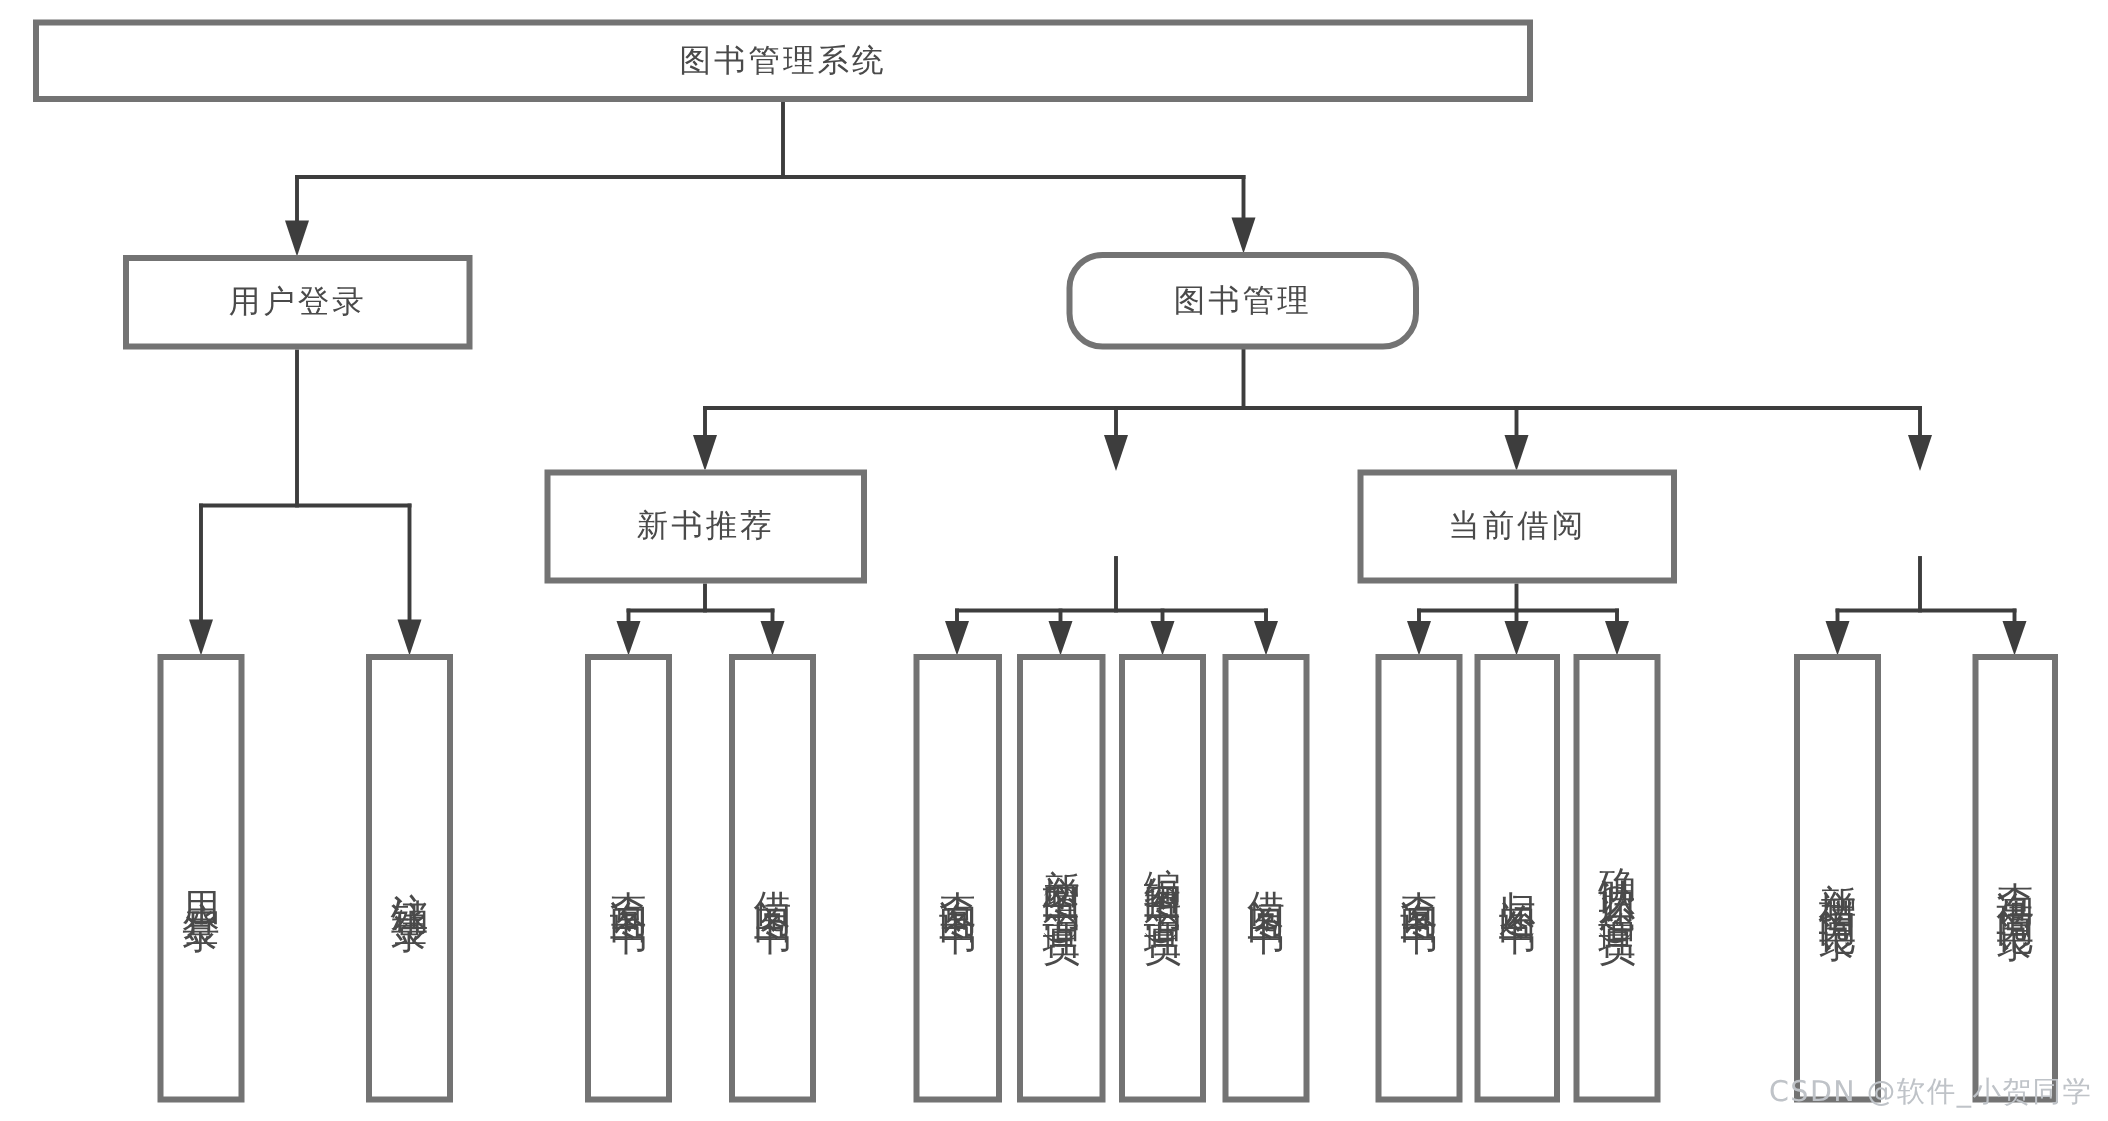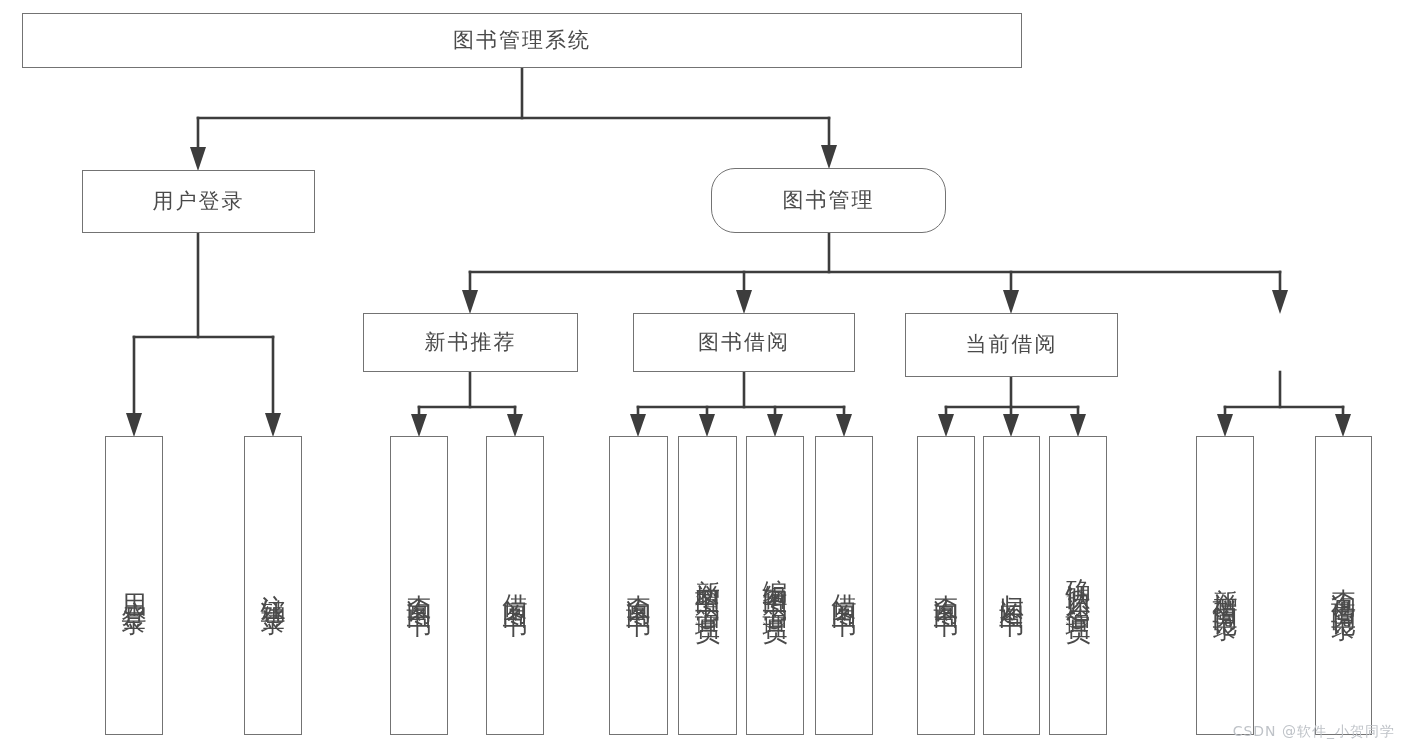--- a/index.html
+++ b/index.html
@@ -12,21 +12,21 @@
     font-family: "DejaVu Sans", "Liberation Sans", sans-serif;
   }
   #connectors {
     position: absolute;
     left: 0; top: 0;
     width: 1405px; height: 747px;
   }
   .node {
     position: absolute;
     box-sizing: border-box;
-    border: 1px solid #737373;
+    border: 4px solid #737373;
     background: #ffffff;
     color: #4a4a4a;
     display: flex;
     align-items: center;
     justify-content: center;
     text-align: center;
   }
   .h-node {
     font-size: 21px;
     letter-spacing: 2px;
@@ -36,21 +36,21 @@
   .v-node {
     writing-mode: vertical-rl;
     font-size: 25px;
     letter-spacing: 6px;
     line-height: 1;
   }
   .watermark {
     position: absolute;
     right: 10px;
     bottom: 6px;
-    font-size: 14px;
+    font-size: 19px;
     letter-spacing: 1px;
     color: #bfc3c8;
     white-space: nowrap;
   }
 </style>
 </head>
 <body>
 
 <div id="stage">
 
@@ -133,23 +133,22 @@
       <polygon points="1217,414 1233,414 1225,437"></polygon>
       <polygon points="1335,414 1351,414 1343,437"></polygon>
     </g>
   </svg>
 
   <div class="node h-node" style="left:22px; top:13px; width:1000px; height:55px;">图书管理系统</div>
 
   <div class="node h-node" style="left:82px; top:170px; width:233px; height:63px;">用户登录</div>
   <div class="node h-node" style="left:711px; top:168px; width:235px; height:65px;border-radius:24px;">图书管理</div>
 
-  <div class="node h-node" style="left:363px; top:313px; width:215px; height:59px;">新书推荐</div>
-  <div class="node h-node" style="left:633px; top:313px; width:222px; height:59px;">图书借阅</div>
-  <div class="node h-node" style="left:905px; top:313px; width:213px; height:64px;">当前借阅</div>
+  <div class="node h-node" style="left:363px; top:313px; width:215px; height:76px;">新书推荐</div>
+  <div class="node h-node" style="left:905px; top:313px; width:213px; height:76px;">当前借阅</div>
 
   <div class="node v-node" style="left:105px; top:436px; width:58px; height:299px;">用户登录</div>
   <div class="node v-node" style="left:244px; top:436px; width:58px; height:299px;">注销登录</div>
 
   <div class="node v-node" style="left:390px; top:436px; width:58px; height:299px;">查询图书</div>
   <div class="node v-node" style="left:486px; top:436px; width:58px; height:299px;">借阅图书</div>
 
   <div class="node v-node" style="left:609px; top:436px; width:59px; height:299px;">查询图书</div>
   <div class="node v-node" style="left:678px; top:436px; width:59px; height:299px;">新增图书（管理员）</div>
   <div class="node v-node" style="left:746px; top:436px; width:58px; height:299px;">编辑图书（管理员）</div>

